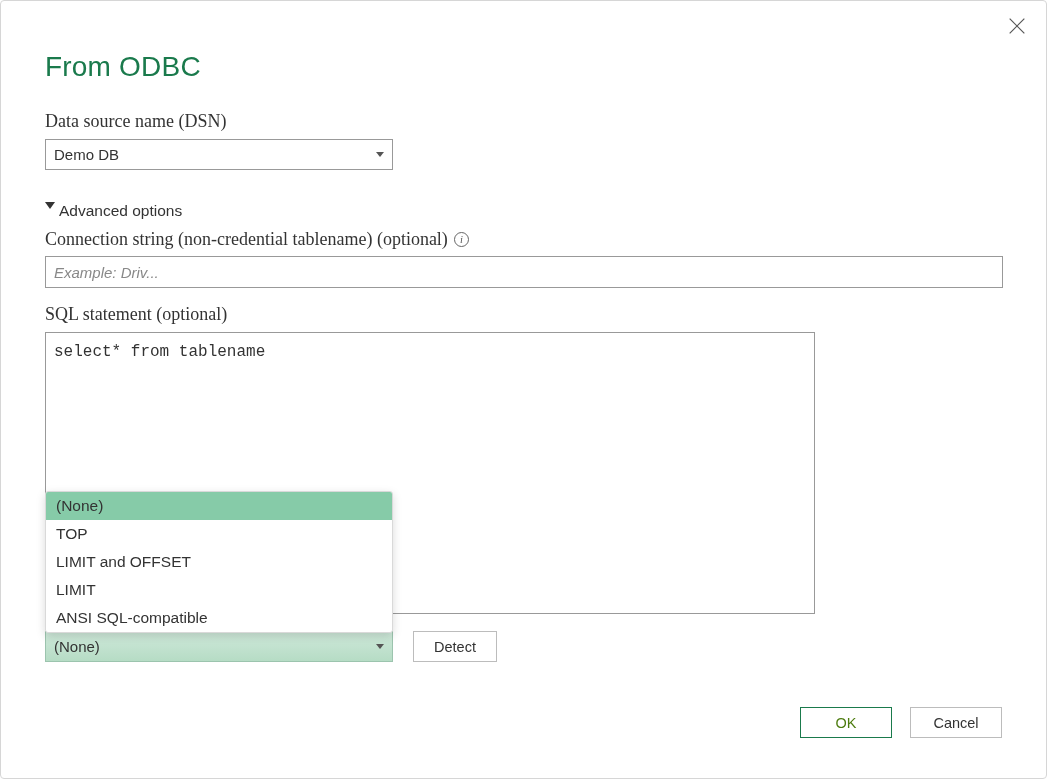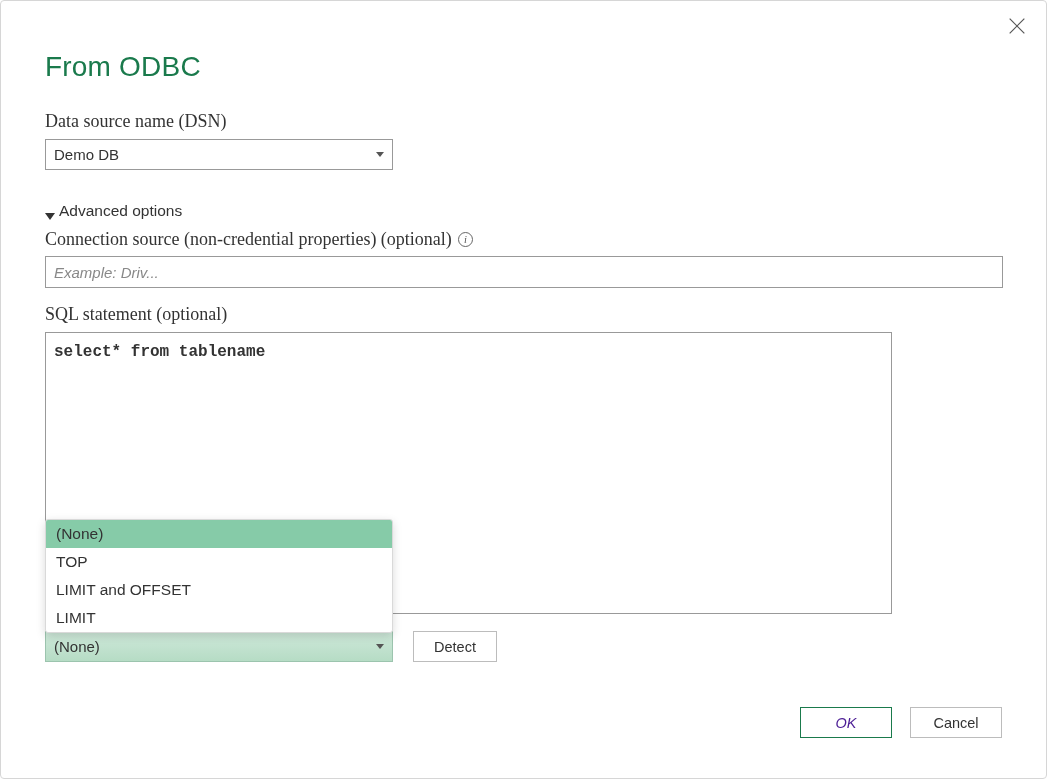--- a/index.html
+++ b/index.html
@@ -57,21 +57,21 @@
     text-align: center;
   }
   .caret-down {
     width: 0; height: 0;
     border-left: 4px solid transparent;
     border-right: 4px solid transparent;
     border-top: 5px solid #555;
   }
   .expander {
     display: flex;
-    align-items: flex-end;
+    align-items: flex-start;
     font-size: 15.5px;
     color: #333;
     cursor: pointer;
     margin-bottom: 9px;
   }
   .expander .tri {
     width: 0; height: 0;
     border-left: 5px solid transparent;
     border-right: 5px solid transparent;
     border-top: 7px solid #333;
@@ -101,30 +101,29 @@
     height: 32px;
     border: 1px solid #999;
     padding: 8px 8px;
     font-size: 15px;
     font-style: italic;
     color: #888;
     margin-bottom: 16px;
   }
   input.text-input::placeholder { color: #888; font-style: italic; }
   textarea.sql {
-    width: 847px;
+    width: 770px;
     height: 282px;
     border: 1px solid #999;
     padding: 10px 8px;
     font-family: "Consolas", "Courier New", monospace;
     font-size: 16px;
     color: #333;
     resize: none;
     margin-bottom: 14px;
-    font-weight: bold;
   }
   
   .clause-wrap {
     position: relative;
     width: 348px;
   }
   .clause-select {
     width: 348px;
     height: 31px;
     border: 1px solid #9cc4ae;
@@ -181,22 +180,21 @@
   }
   .btn {
     width: 92px;
     height: 31px;
     font-size: 14.5px;
     cursor: pointer;
     background: #fff;
   }
   .btn.primary {
     border: 1.5px solid #1a7a4c;
-    color: #4c1d95;
-    font-style: italic;
+    color: #4d7c0f;
   }
   .btn.secondary {
     border: 1px solid #bcbcbc;
     color: #333;
   }
 </style>
 </head>
 <body>
 
 <div class="dialog">
@@ -217,35 +215,36 @@
       <span>Demo DB</span>
       <span class="caret-down"></span>
     </div>
 
     <div class="expander">
       <span class="tri"></span>
       <span>Advanced options</span>
     </div>
 
     <div class="label-row">
-      <span class="field-label" style="margin-bottom:0">Connection source (non-credential properties) (optional)</span>
+      <span class="field-label" style="margin-bottom:0">Connection string (non-credential tablename) (optional)</span>
       <span class="info-icon">i</span>
     </div>
     <input type="text" class="text-input" placeholder="Example: Driv..." style="">
 
     <div class="field-label">SQL statement (optional)</div>
     <textarea class="sql" style="">select* from tablename</textarea>
 
     <div class="clause-row">
       <div class="clause-wrap">
         <div class="clause-popup">
           <div class="opt selected">(None)</div>
           <div class="opt">TOP</div>
           <div class="opt">LIMIT and OFFSET</div>
           <div class="opt">LIMIT</div>
+          <div class="opt">ANSI SQL-compatible</div>
         </div>
         <div class="clause-select">
           <span>(None)</span>
           <span class="caret-down"></span>
         </div>
       </div>
       <button class="detect-btn">Detect</button>
     </div>
 
   </div>

